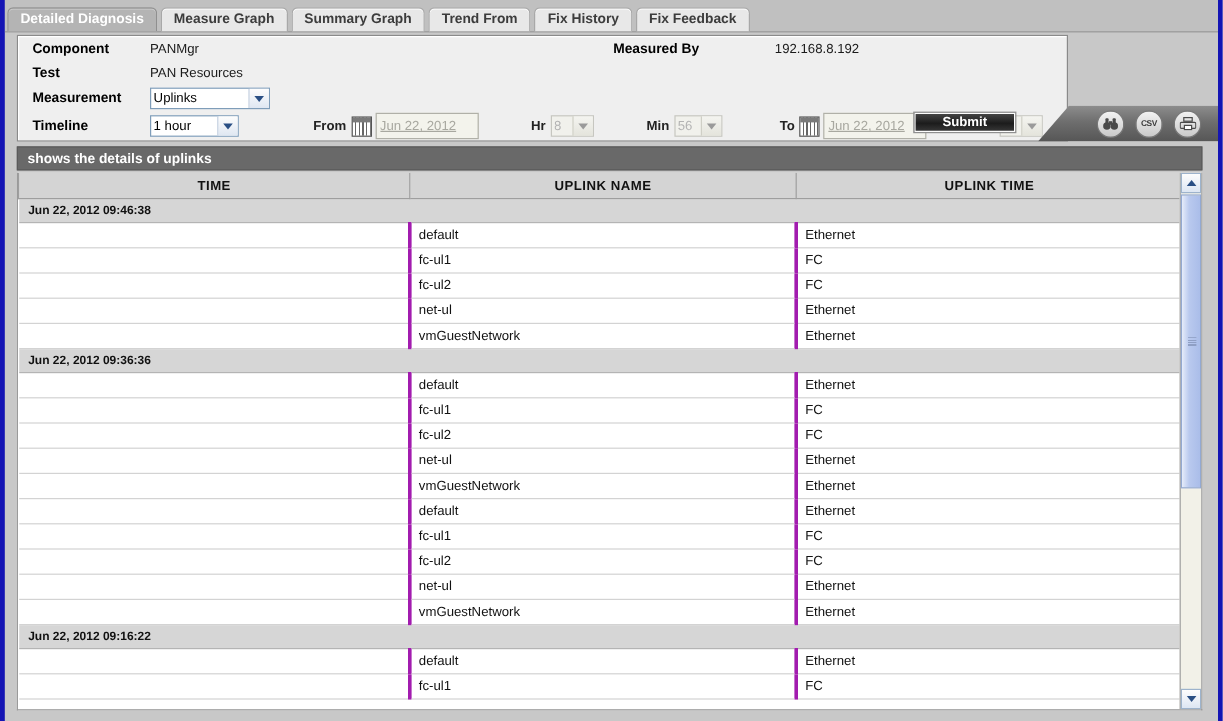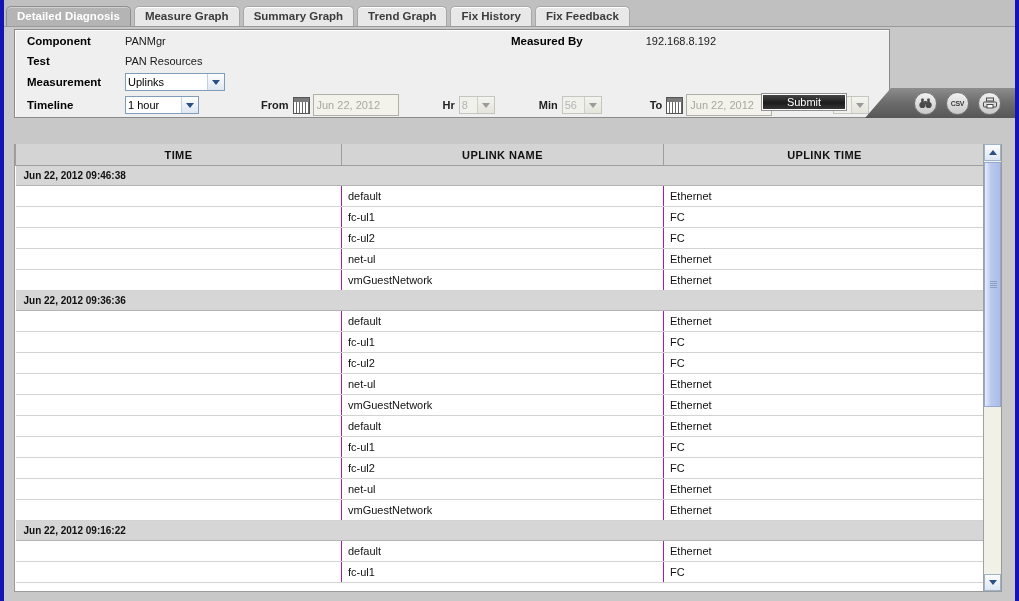--- a/index.html
+++ b/index.html
@@ -148,20 +148,21 @@
     width: 86px;
     height: 16px;
     line-height: 16px;
     font-family: "Liberation Sans", sans-serif;
     font-size: 11px;
     color: #a8a8a0;
     background: #f3f3ec;
     border: 1px solid #b0b0a8;
     padding: 10px 3px;
     box-sizing: border-box;
+    text-decoration: underline;
   }
   .calicon {
     display: inline-block;
     width: 15px; height: 15px;
     border: 1px solid #555;
     background:
       linear-gradient(#7a7a7a, #7a7a7a) 0 0/100% 4px no-repeat,
       repeating-linear-gradient(to right, #fff 0 2px, #666 2px 3px),
       #fff;
     margin-right: 3px;
@@ -169,21 +170,21 @@
     cursor: pointer;
   }
   .lblsm { font-size: 11px; font-weight: bold; color: #222; margin: 0 4px; padding-left: 40px; }
 
   .submit {
     width: 86px;
     height: 18px;
     background: linear-gradient(#4a4a4a, #1c1c1c 55%, #3a3a3a);
     color: #ffffff;
     font-size: 11px;
-    font-weight: normal;
+    font-weight: bold;
     border: 1px solid #8f8f8f;
     box-shadow: inset 0 0 0 1px #fdfdfd;
     cursor: pointer;
     font-family: "Liberation Sans", sans-serif;
   }
   .submit-wrap { position: absolute; left: 757px; top: 93px; }
 
   
   .toolbar {
     position: absolute;
@@ -258,21 +259,21 @@
     font-weight: bold;
     color: #111;
     letter-spacing: 0.4px;
     text-align: center;
   }
   table.grid td {
     height: 20px;
     font-size: 11px;
     color: #111;
     border-bottom: 1px solid #d3d3d3;
-    border-right: 1px solid #a21caf;
+    border-right: 3px solid #a21caf;
     padding: 0 0 0 6px;
     background: #ffffff;
     white-space: nowrap;
     overflow: hidden;
   }
   td.timecell {
     border-right: 1px solid #c9c9c9;
     border-bottom: none;
     background: #ffffff;
   }
@@ -335,21 +336,21 @@
 </head>
 <body>
 
 <div class="page">
 
   <div class="tabstrip">
     <div class="tabs" id="tabs-container">
         <div class="tab active">Detailed Diagnosis</div>
         <div class="tab">Measure Graph</div>
         <div class="tab">Summary Graph</div>
-        <div class="tab">Trend Graph</div>
+        <div class="tab">Trend From</div>
         <div class="tab">Fix History</div>
         <div class="tab">Fix Feedback</div>
       </div>
   </div>
 
   <div class="formpanel">
 
     <div class="frow r1">
       <span class="lbl lblw">Component</span>
       <span class="val">PANMgr</span>
@@ -441,20 +442,21 @@
     </div>
     <div class="toolbtn">
       <svg width="14" height="12" viewBox="0 0 14 12" aria-hidden="true">
         <rect x="3.5" y="1" width="7" height="3" fill="none" stroke="#4a4a4a" stroke-width="1"></rect>
         <path d="M1.5 5 h11 a1 1 0 0 1 1 1 v3 a1 1 0 0 1 -1 1 h-11 a1 1 0 0 1 -1 -1 v-3 a1 1 0 0 1 1 -1 z" fill="none" stroke="#4a4a4a" stroke-width="1"></path>
         <rect x="4" y="7.5" width="6" height="3.5" fill="#fff" stroke="#4a4a4a" stroke-width="1"></rect>
       </svg>
     </div>
   </div>
 
+  <div class="sechead">shows the details of uplinks</div>
 
   <div class="tablewrap">
     <div class="tablecol">
       <table class="grid">
         <colgroup>
           <col class="col-time">
             <col class="col-name">
             <col class="col-type">
         </colgroup>
         <thead>

